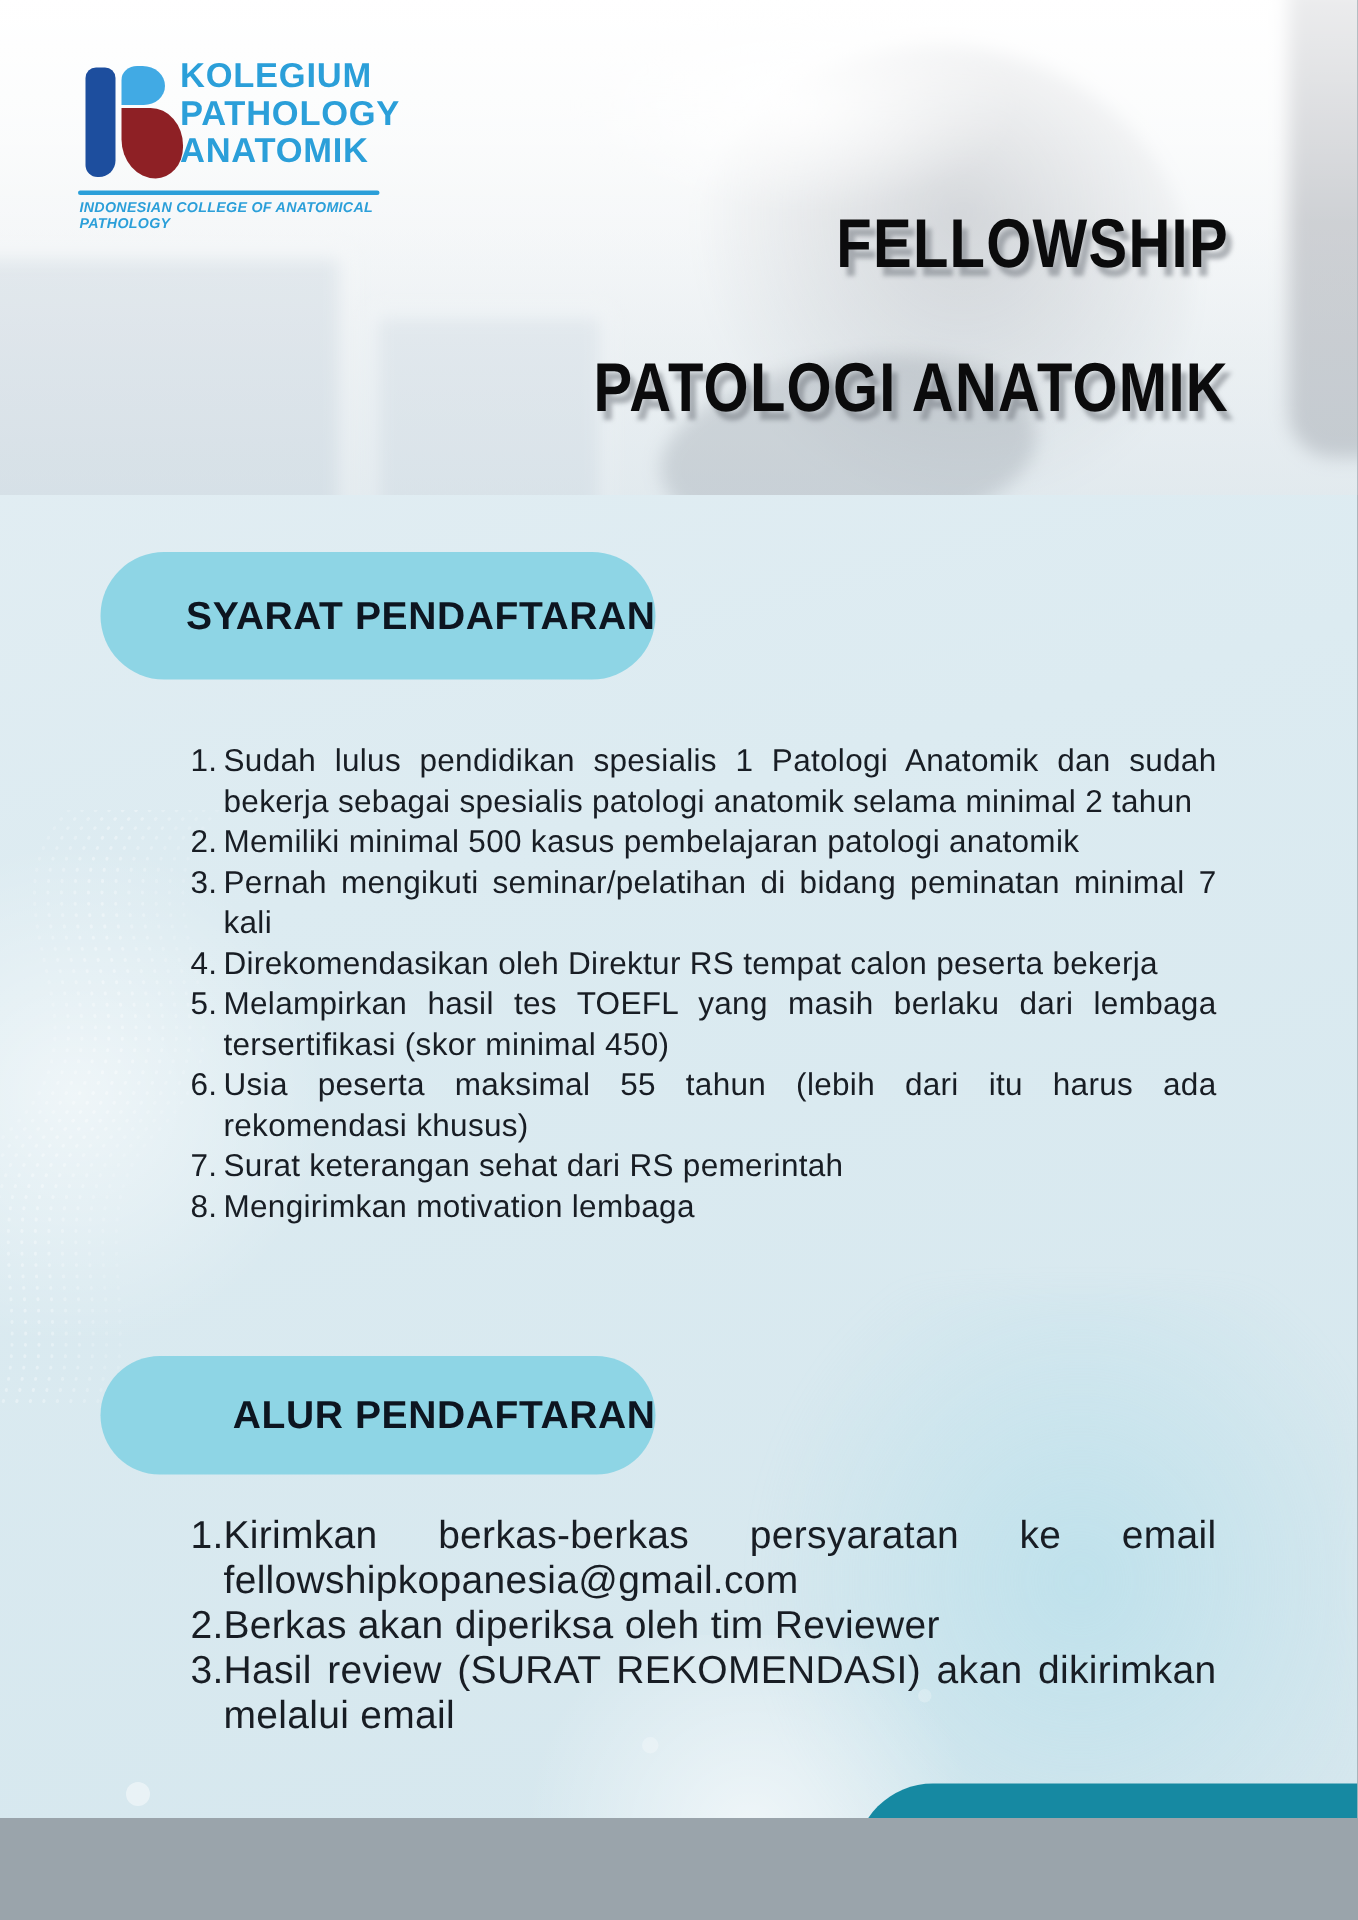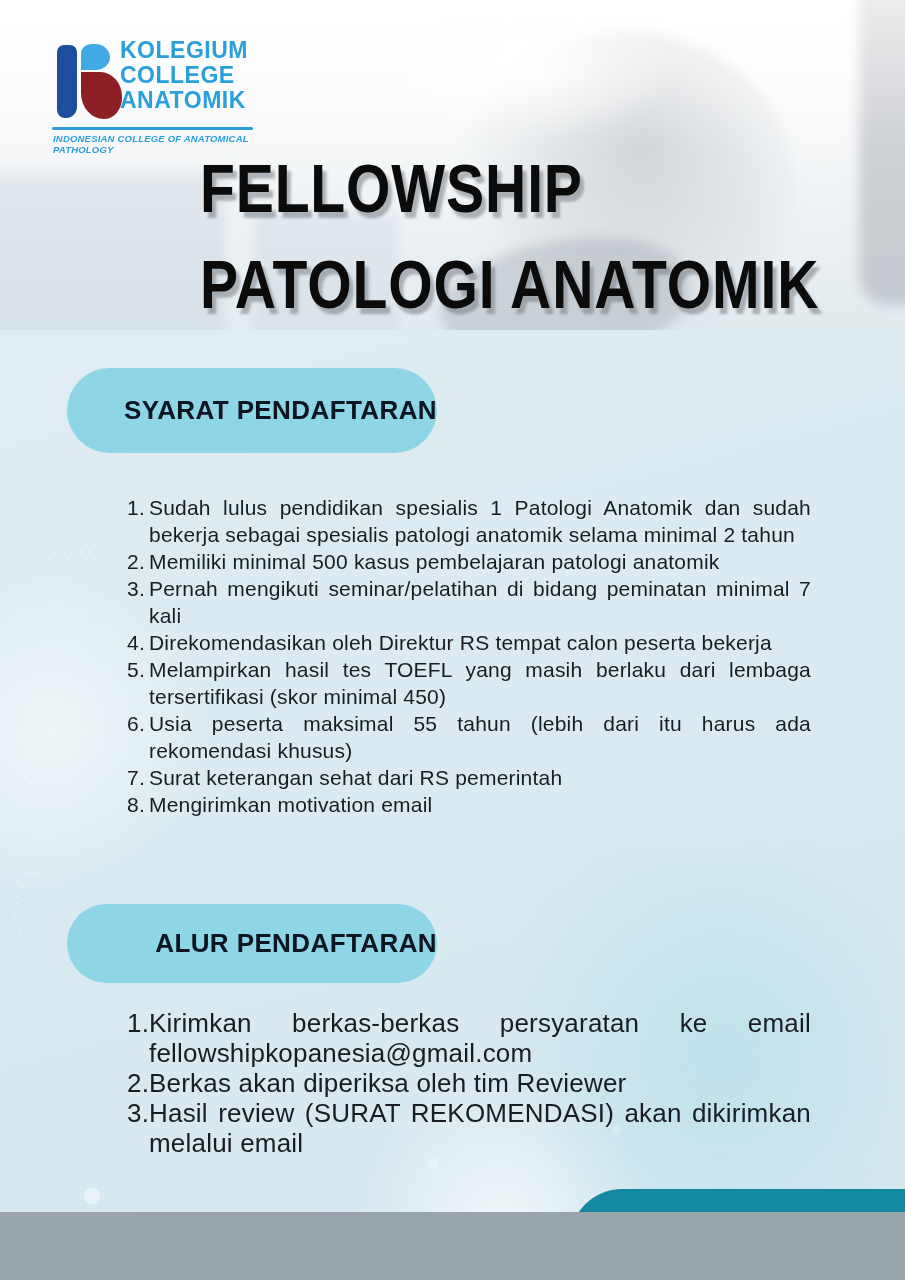--- a/index.html
+++ b/index.html
@@ -41,22 +41,22 @@
   
   .logo { position:absolute; left:0; top:0; width:300px; height:150px; }
   .k-bar { position:absolute; left:57px; top:45px; width:20px; height:73px; background:#1d4e9e; border-radius:7px 7px 11px 8px; }
   .k-leaf-top { position:absolute; left:81px; top:44px; width:29px; height:26px; background:#41aae4; border-radius:70% 100% 95% 0; }
   .k-leaf-bottom { position:absolute; left:81px; top:72px; width:41px; height:47px; background:#8e2025; border-radius:0 95% 80% 100%; }
   .logo-name { position:absolute; left:120px; top:38px; color:#2b9fd9; font-weight:700; font-size:23px; line-height:25px; letter-spacing:.5px; }
   .logo-rule { position:absolute; left:52px; top:127px; width:201px; height:3px; background:#2b9fd9; border-radius:2px; }
   .logo-tagline { position:absolute; left:53px; top:133px; width:240px; color:#2b9fd9; font-weight:700; font-style:italic; font-size:9.5px; letter-spacing:.2px; }
 
   
-  .title { position:absolute; top:140px; right:86px; text-align:left; color:#0b0b0c;
-    font-weight:900; font-size:68px; line-height:96px; letter-spacing:1px; }
+  .title { position:absolute; top:114px; right:86px; text-align:right; color:#0b0b0c;
+    font-weight:900; font-size:46px; line-height:96px; letter-spacing:1px; }
   .title span { display:block; transform:scaleX(.84); transform-origin:right center;
     text-shadow:5px 6px 3px rgba(118,124,132,.55); white-space:nowrap; }
 
   
   .deco { position:absolute; pointer-events:none; }
   .deco-wave { left:-14px; top:540px; opacity:.75; }
   .deco-dna { left:500px; top:860px; width:400px; height:430px;
     background:radial-gradient(ellipse at 55% 45%, rgba(168,219,233,.5), rgba(168,219,233,0) 70%); filter:blur(8px); }
   .deco-glow-left { left:-120px; top:560px; width:340px; height:340px;
     background:radial-gradient(circle, rgba(255,255,255,.55), rgba(255,255,255,0) 70%); }
@@ -107,21 +107,21 @@
     <div class="blob ph-glow"></div>
     <div class="ph-wash"></div>
   </div>
 
   <div class="logo">
     <span class="k-bar"></span>
     <span class="k-leaf-top"></span>
     <span class="k-leaf-bottom"></span>
     <div class="logo-name">
       <div>KOLEGIUM</div>
-      <div>COLLEGE</div>
+      <div>PATHOLOGY</div>
       <div>ANATOMIK</div>
     </div>
     <div class="logo-rule"></div>
     <div class="logo-tagline">INDONESIAN COLLEGE OF ANATOMICAL PATHOLOGY</div>
   </div>
 
   <h1 class="title" style="margin:0;">
     <span>FELLOWSHIP</span>
     <span>PATOLOGI ANATOMIK</span>
   </h1>
@@ -156,21 +156,21 @@
   </div>
   <ol class="flow list-1">
 
   <li><span>Sudah lulus pendidikan spesialis 1 Patologi Anatomik dan sudah bekerja sebagai spesialis patologi anatomik selama minimal 2 tahun</span></li>
       <li><span>Memiliki minimal 500 kasus pembelajaran patologi anatomik</span></li>
       <li><span>Pernah mengikuti seminar/pelatihan di bidang peminatan minimal 7 kali</span></li>
       <li><span>Direkomendasikan oleh Direktur RS tempat calon peserta bekerja</span></li>
       <li><span>Melampirkan hasil tes TOEFL yang masih berlaku dari lembaga tersertifikasi (skor minimal 450)</span></li>
       <li><span>Usia peserta maksimal 55 tahun (lebih dari itu harus ada rekomendasi khusus)</span></li>
       <li><span>Surat keterangan sehat dari RS pemerintah</span></li>
-      <li><span>Mengirimkan motivation email</span></li>
+      <li><span>Mengirimkan motivation lembaga</span></li>
     </ol>
 
   <div class="pill pill-2">
     <span>ALUR PENDAFTARAN</span>
   </div>
   <ol class="flow list-2">
 
   <li><span>Kirimkan berkas-berkas persyaratan ke email fellowshipkopanesia@gmail.com</span></li>
       <li><span>Berkas akan diperiksa oleh tim Reviewer</span></li>
       <li><span>Hasil review (SURAT REKOMENDASI) akan dikirimkan melalui email</span></li>

